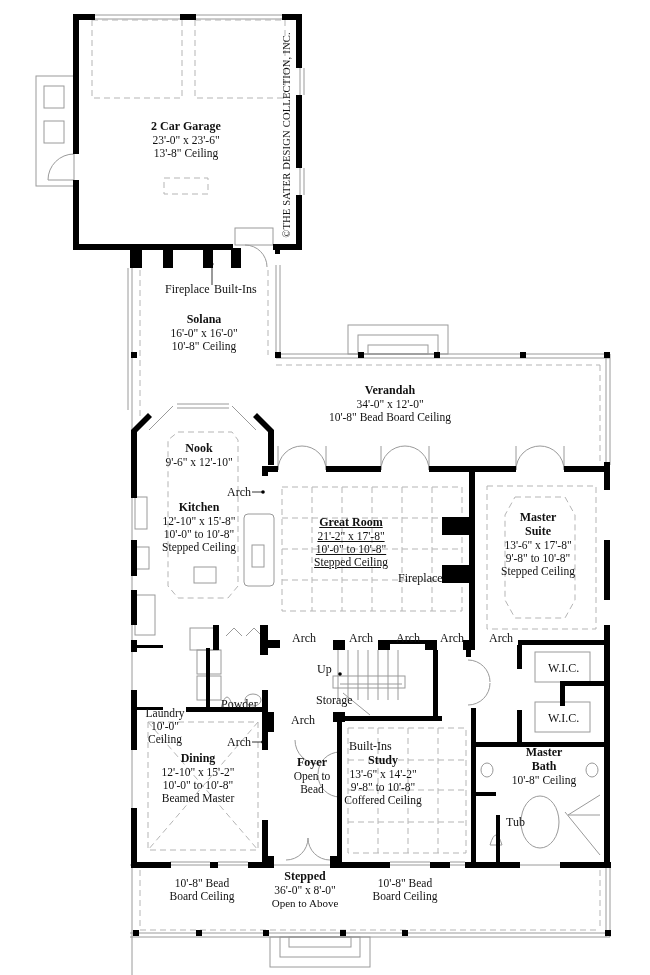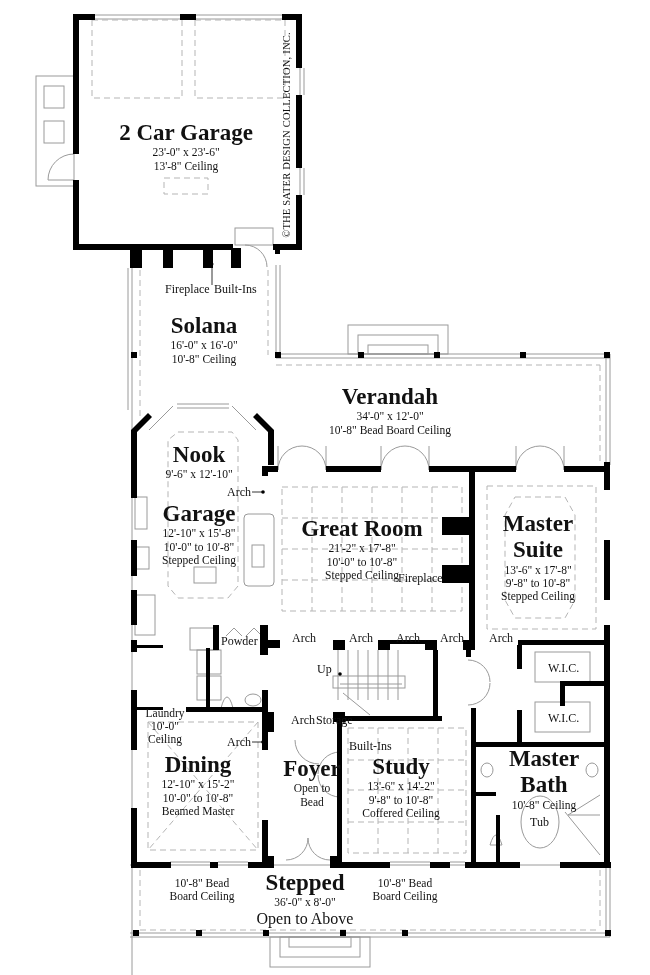--- a/index.html
+++ b/index.html
@@ -1,19 +1,19 @@
 <!DOCTYPE html>
 <html><head>
 <meta charset="utf-8">
 <style>
   html, body { margin:0; padding:0; background:#ffffff; }
   body { width:650px; height:975px; position:relative; overflow:hidden; font-family:"Liberation Serif", serif; color:#111; }
   #plan { position:absolute; left:0; top:0; width:650px; height:975px; }
   .lbl { position:absolute; text-align:center; white-space:nowrap; transform:translateX(-50%); line-height:1.15; }
-  .lbl .t { font-weight:bold; font-size:23px; display:block; }
+  .lbl .t { font-weight:bold; font-size:12px; display:block; }
   .lbl .s { font-size:11.5px; display:block; }
   .sm { position:absolute; font-size:12px; white-space:nowrap; line-height:1.1; }
   .copy { position:absolute; left:286px; top:135px; font-size:10.5px; transform:translate(-50%,-50%) rotate(-90deg); white-space:nowrap; letter-spacing:0.2px; }
 </style>
 </head>
 <body>
 
 <svg id="plan" width="650" height="975" viewBox="0 0 650 975" xmlns="http://www.w3.org/2000/svg">
   <g fill="none" stroke="#9a9a9a" stroke-width="1">
 
@@ -309,27 +309,27 @@
   <span class="s">10'-8" Bead Board Ceiling</span>
 </div>
 
 <div class="lbl" style="left:199px;top:442px;">
   <span class="t">Nook</span>
   <span class="s">9'-6" x 12'-10"</span>
 </div>
 <div class="sm" style="left:227px;top:486px;">Arch</div>
 
 <div class="lbl" style="left:199px;top:501px;">
-  <span class="t">Garage</span>
+  <span class="t">Kitchen</span>
   <span class="s">12'-10" x 15'-8"</span>
   <span class="s">10'-0" to 10'-8"</span>
   <span class="s">Stepped Ceiling</span>
 </div>
 
-<div class="lbl" style="left:362px;top:516px;">
+<div class="lbl" style="left:351px;top:516px;text-decoration:underline;">
   <span class="t">Great Room</span>
   <span class="s">21'-2" x 17'-8"</span>
   <span class="s">10'-0" to 10'-8"</span>
   <span class="s">Stepped Ceiling</span>
 </div>
 <div class="sm" style="left:398px;top:572px;">Fireplace</div>
 
 <div class="lbl" style="left:538px;top:511px;">
   <span class="t">Master</span>
   <span class="t">Suite</span>
@@ -343,24 +343,24 @@
 <div class="sm" style="left:396px;top:632px;">Arch</div>
 <div class="sm" style="left:440px;top:632px;">Arch</div>
 <div class="sm" style="left:489px;top:632px;">Arch</div>
 
 <div class="lbl" style="left:165px;top:659px;margin-top:48px;">
   <span class="s">Laundry</span>
   <span class="s">10'-0"</span>
   <span class="s">Ceiling</span>
 </div>
 
-<div class="sm" style="left:221px;top:635px;">Powder</div>
+<div class="sm" style="left:221px;top:698px;">Powder</div>
 
 <div class="sm" style="left:317px;top:663px;">Up</div>
-<div class="sm" style="left:316px;top:694px;margin-top:20px;">Storage</div>
+<div class="sm" style="left:316px;top:694px;">Storage</div>
 
 <div class="sm" style="left:548px;top:662px;">W.I.C.</div>
 <div class="sm" style="left:548px;top:712px;">W.I.C.</div>
 
 <div class="sm" style="left:291px;top:714px;">Arch</div>
 <div class="sm" style="left:227px;top:736px;">Arch</div>
 
 <div class="lbl" style="left:198px;top:752px;">
   <span class="t">Dining</span>
   <span class="s">12'-10" x 15'-2"</span>
@@ -368,39 +368,39 @@
   <span class="s">Beamed Master</span>
 </div>
 
 <div class="lbl" style="left:312px;top:756px;">
   <span class="t">Foyer</span>
   <span class="s">Open to</span>
   <span class="s">Bead</span>
 </div>
 
 <div class="sm" style="left:349px;top:740px;">Built-Ins</div>
-<div class="lbl" style="left:401px;top:754px;">
+<div class="lbl" style="left:383px;top:754px;">
   <span class="t">Study</span>
   <span class="s">13'-6" x 14'-2"</span>
   <span class="s">9'-8" to 10'-8"</span>
   <span class="s">Coffered Ceiling</span>
 </div>
 
 <div class="lbl" style="left:544px;top:746px;">
   <span class="t">Master</span>
   <span class="t">Bath</span>
   <span class="s">10'-8" Ceiling</span>
 </div>
-<div class="sm" style="left:530px;top:816px;">Tub</div>
+<div class="sm" style="left:506px;top:816px;">Tub</div>
 
 <div class="lbl" style="left:202px;top:877px;">
   <span class="s">10'-8" Bead</span>
   <span class="s">Board Ceiling</span>
 </div>
 <div class="lbl" style="left:305px;top:870px;">
   <span class="t">Stepped</span>
   <span class="s">36'-0" x 8'-0"</span>
-  <span class="s" style="font-size:16px">Open to Above</span>
+  <span class="s" style="font-size:11px">Open to Above</span>
 </div>
 <div class="lbl" style="left:405px;top:877px;">
   <span class="s">10'-8" Bead</span>
   <span class="s">Board Ceiling</span>
 </div>
 
 </body></html>

